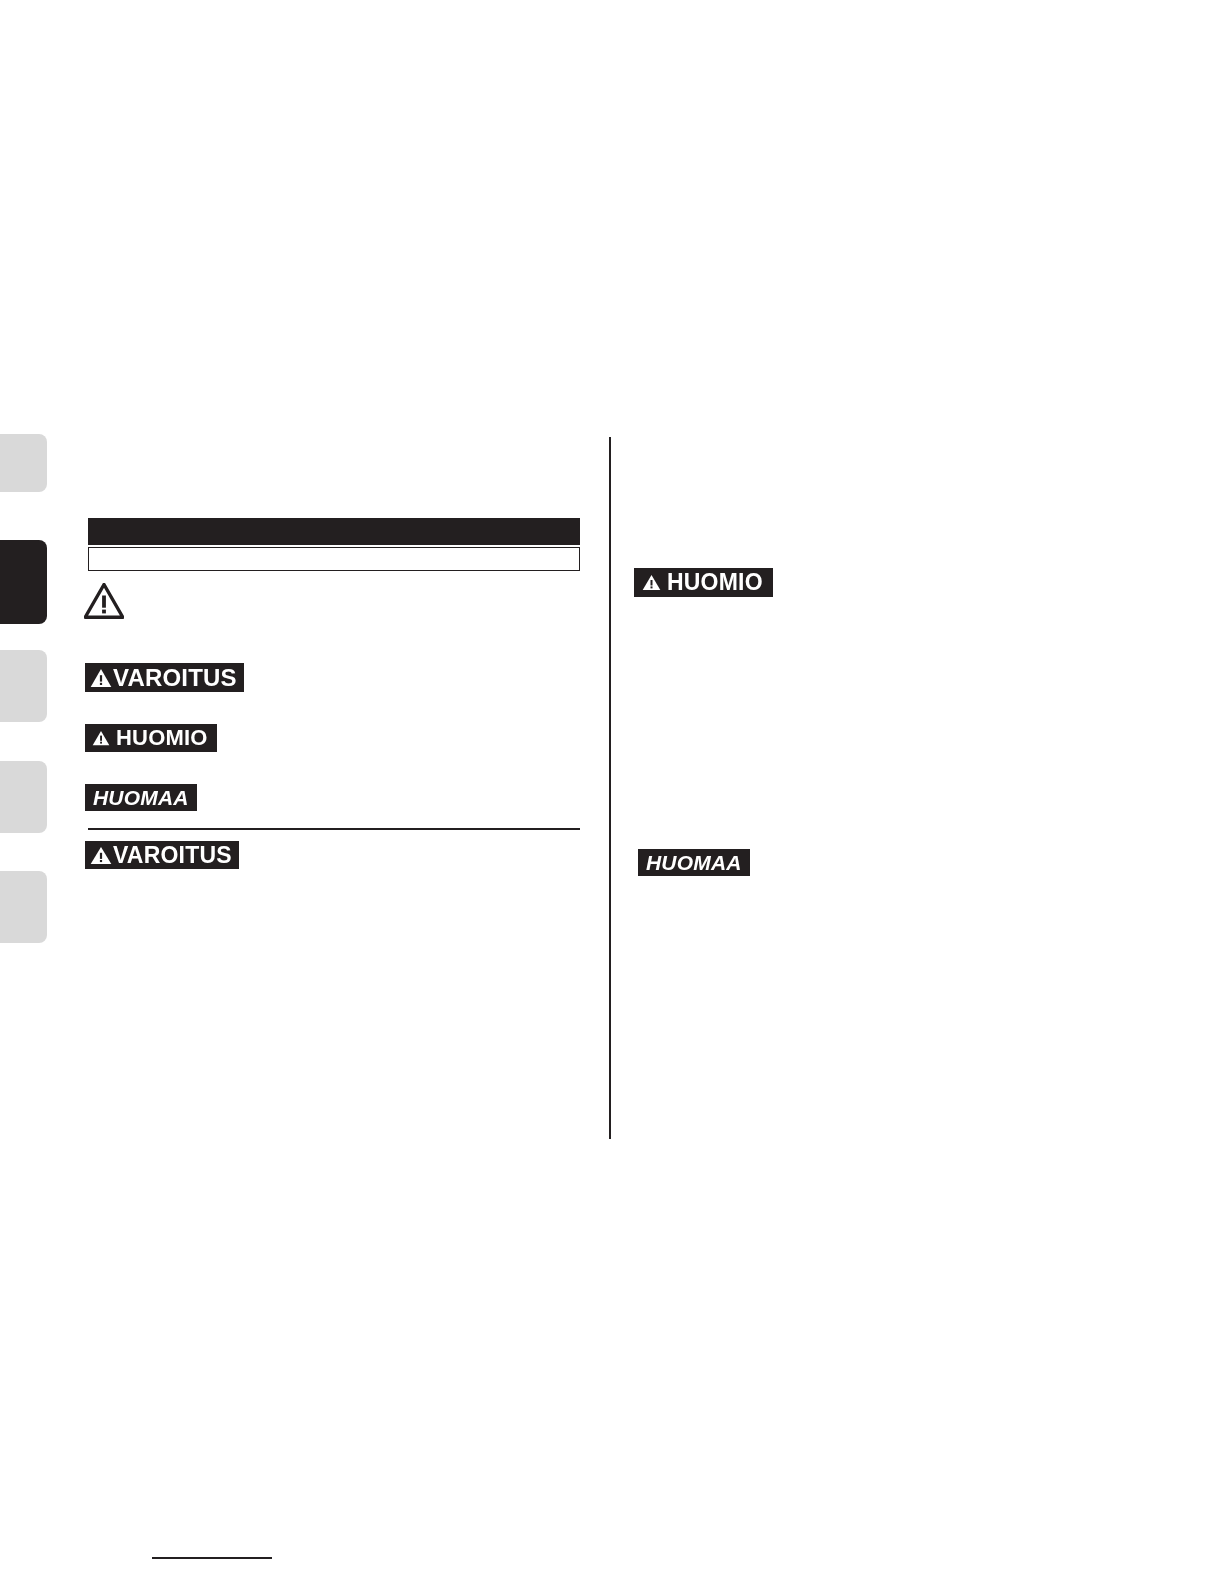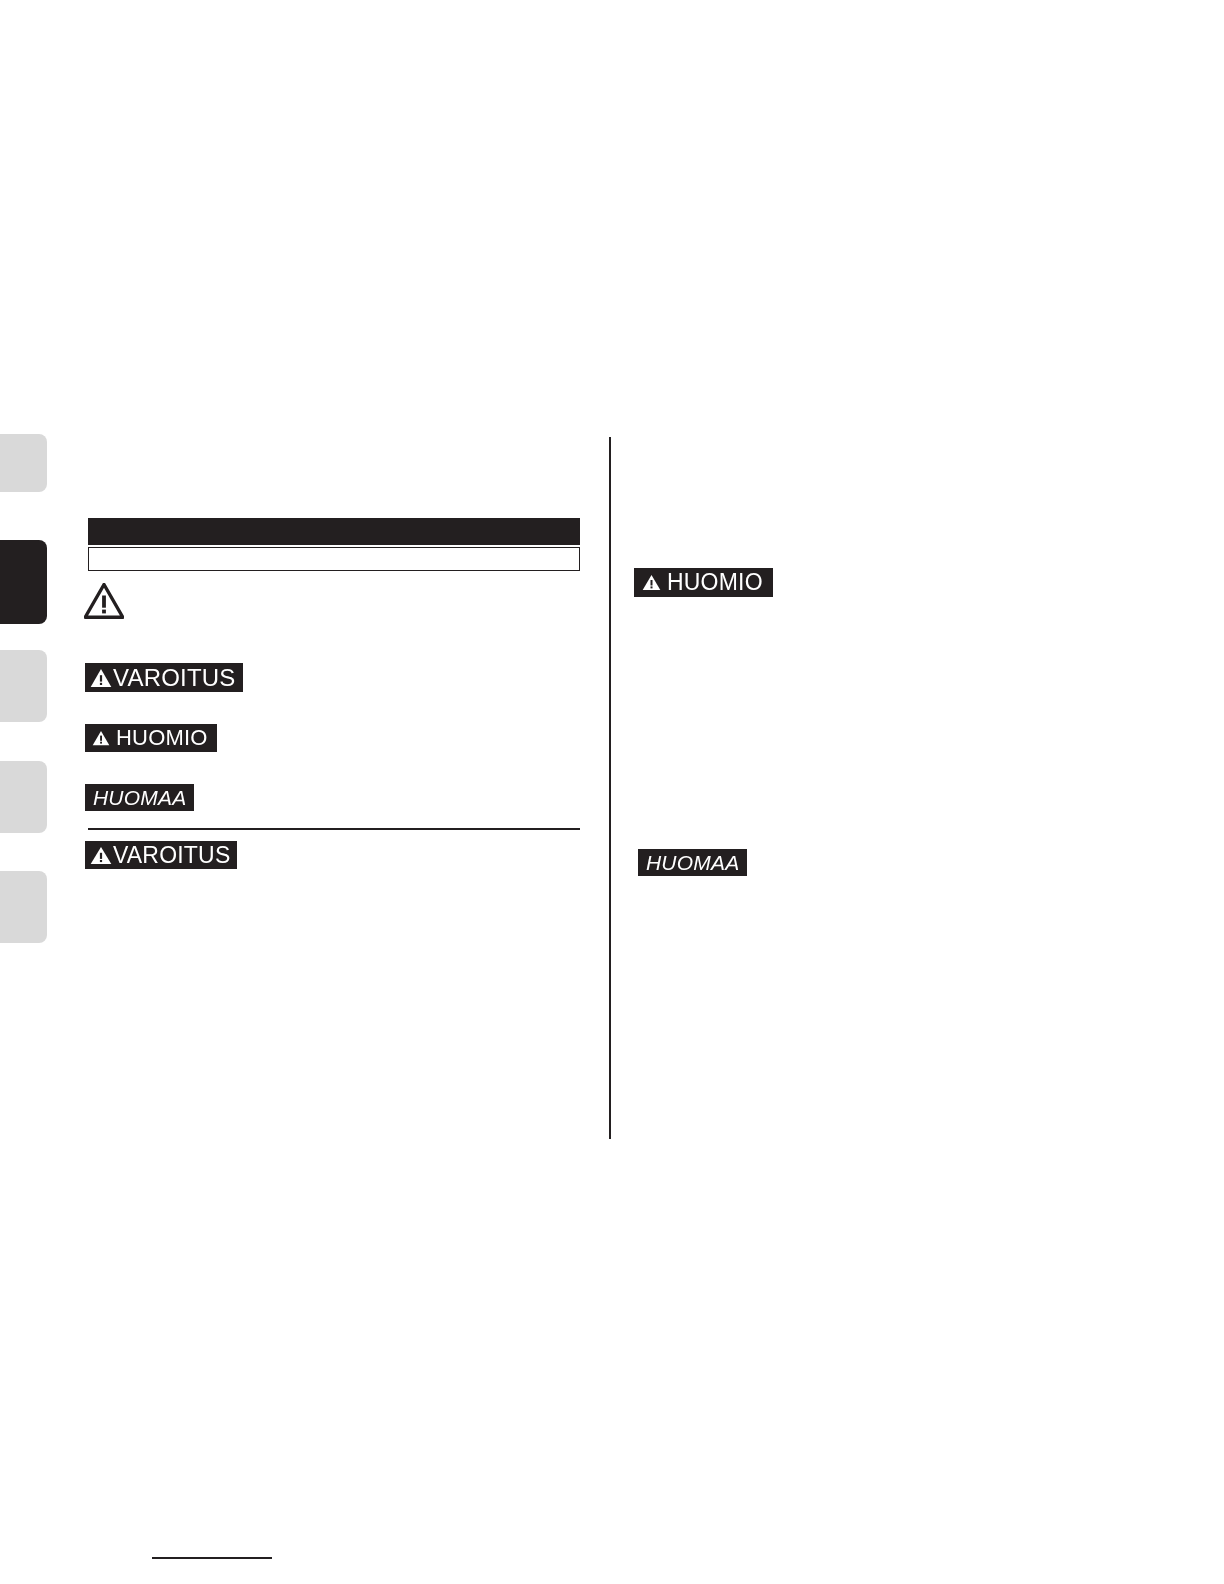--- a/index.html
+++ b/index.html
@@ -52,21 +52,21 @@
     align-items: center;
     box-sizing: border-box;
     white-space: nowrap;
   }
   .signal .tri {
     display: inline-block;
     flex: 0 0 auto;
     line-height: 0;
   }
   .signal .txt {
-    font-weight: normal;
+    font-weight: bold;
     letter-spacing: 0.2px;
     text-align: center;
   }
   .signal.italic .txt {
     font-style: italic;
   }
 
   
   .vrule {
     position: absolute;

